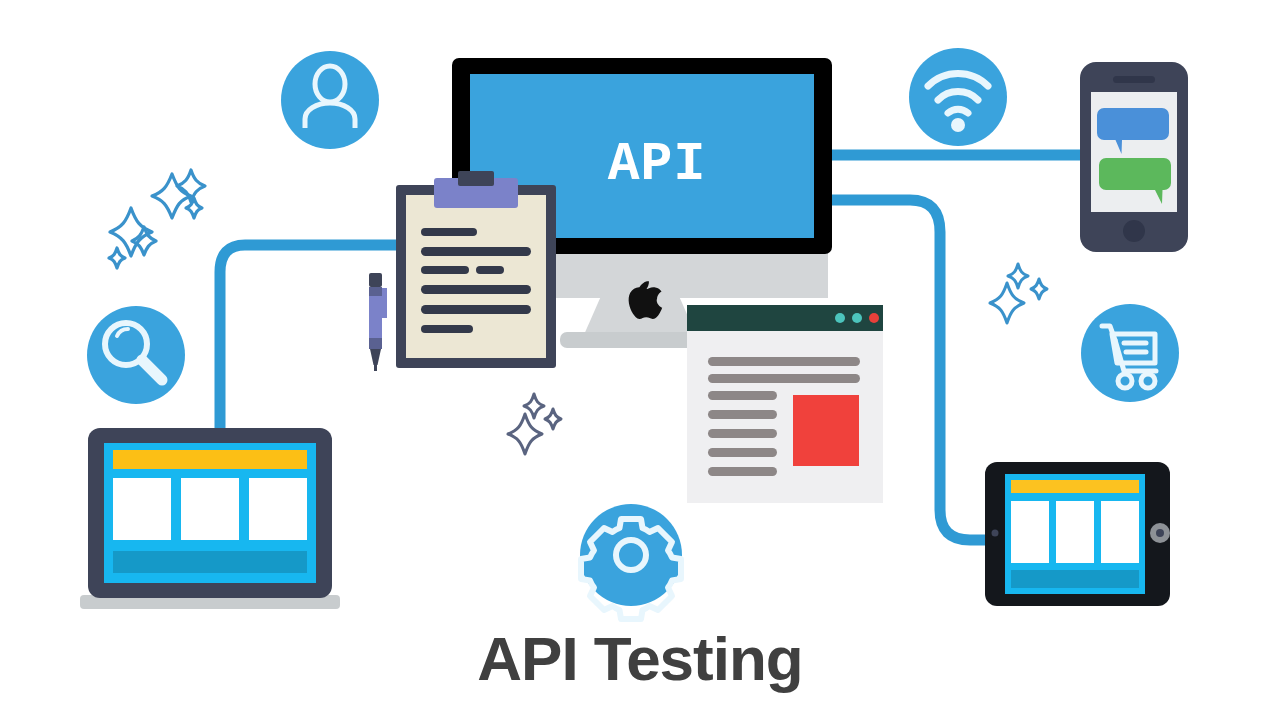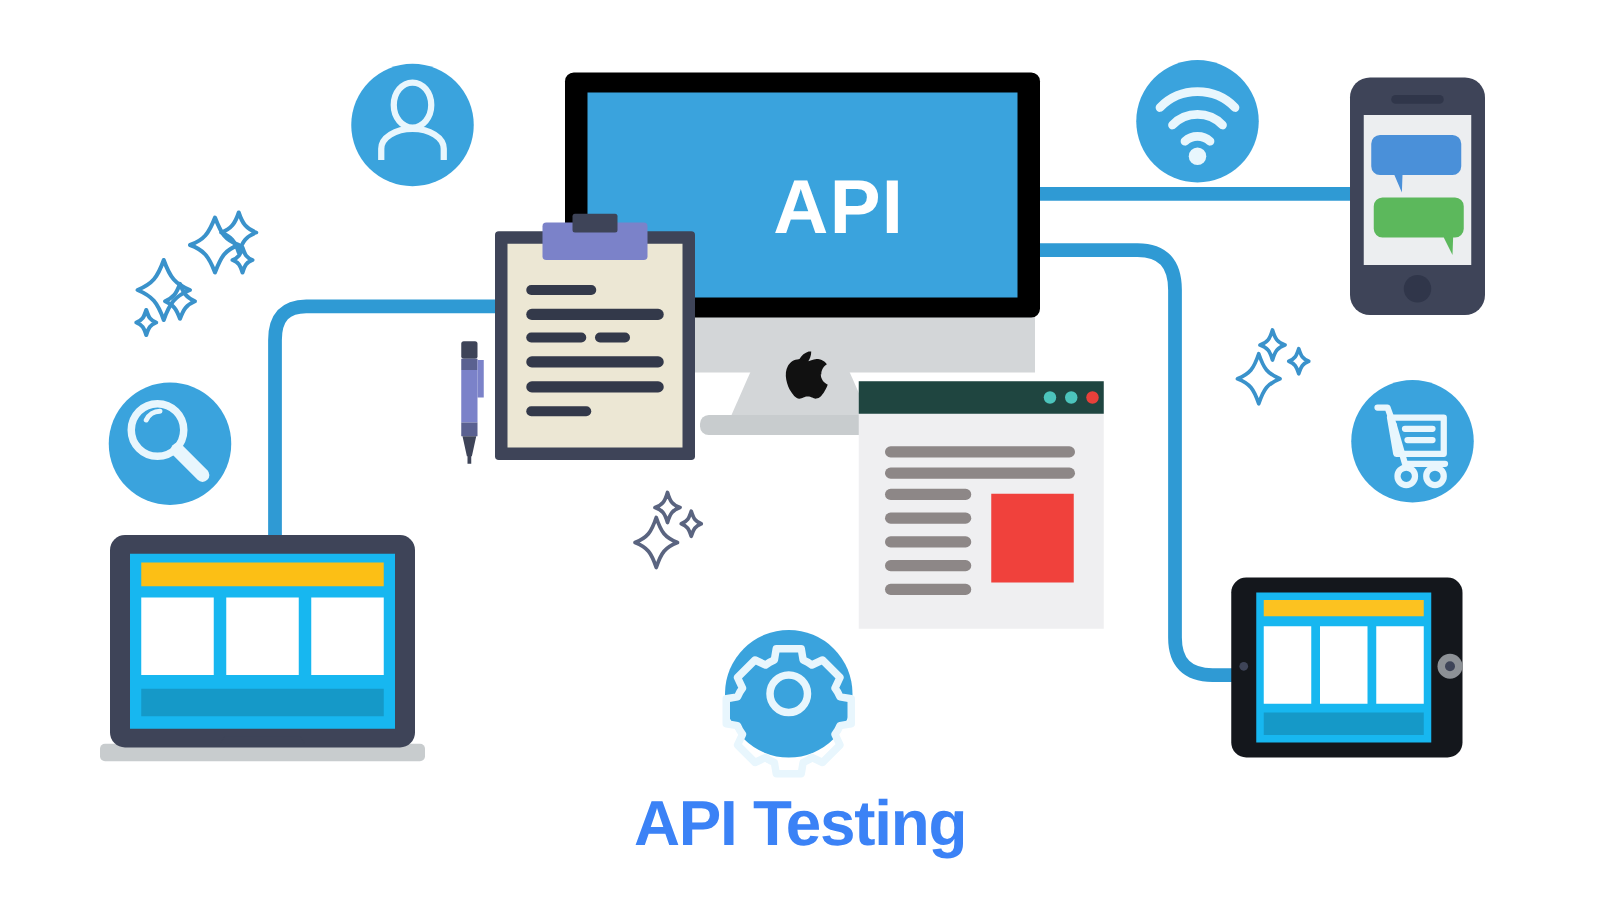--- a/index.html
+++ b/index.html
@@ -15,35 +15,35 @@
     width: 1280px; height: 720px;
     background: #ffffff;
   }
   #stage > svg { position: absolute; top: 0; left: 0; }
   .title-text {
     position: absolute;
     left: 0; right: 0;
     top: 622px;
     text-align: center;
     font-family: "Liberation Sans", sans-serif;
-    font-size: 51px;
+    font-size: 62px;
     font-weight: bold;
     letter-spacing: -1px;
-    color: #3b82f6;
+    color: #404040;
     line-height: 74px;
     user-select: none;
   }
   .screen-label {
     position: absolute;
-    left: 486px;
+    left: 472px;
     top: 125px;
     width: 370px;
     text-align: center;
-    font-family: Liberation Sans, sans-serif;
-    font-size: 61px;
+    font-family: Liberation Mono, monospace;
+    font-size: 53px;
     font-weight: bold;
     color: #ffffff;
     letter-spacing: 1px;
     line-height: 80px;
     user-select: none;
   }
 </style>
 </head>
 <body>
 

